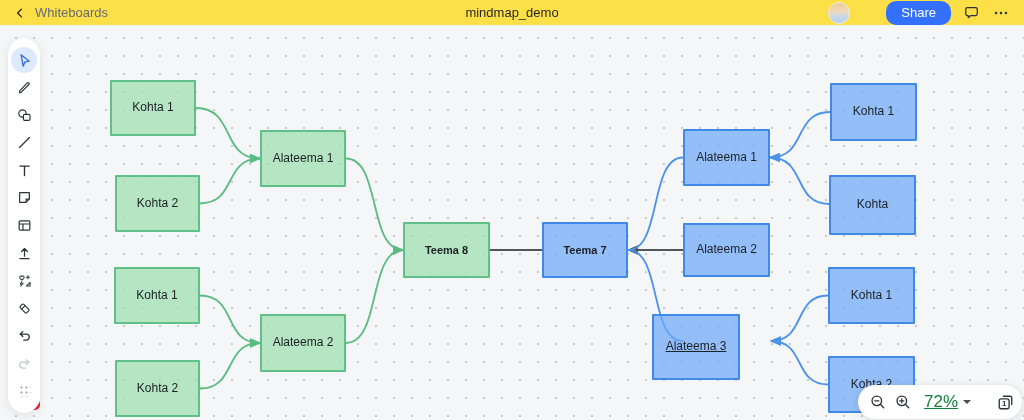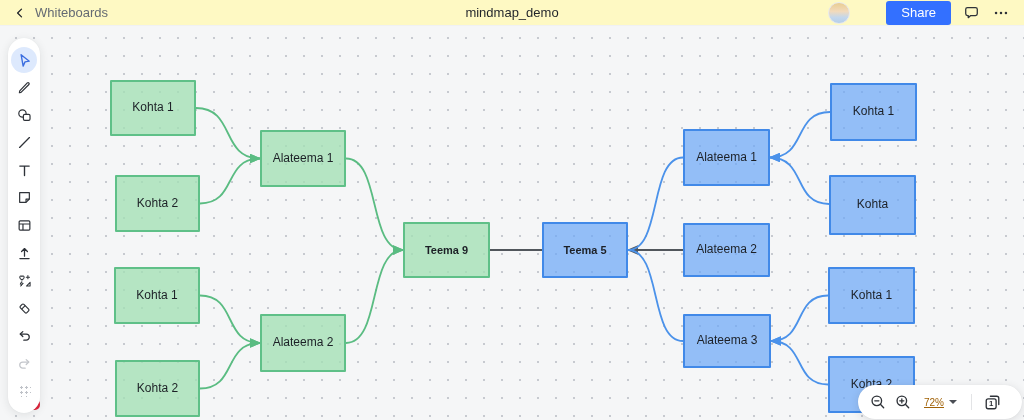--- a/index.html
+++ b/index.html
@@ -31,38 +31,38 @@
     text-align: center; line-height: 1.1;
     cursor: default;
   }
   .mm-node.green { background: rgba(163,224,181,0.78); border-color: #5fc088; }
   .mm-node.blue  { background: rgba(110,167,246,0.72); border-color: #4189e8; }
   .mm-node.major { font-size: 11px; font-weight: 700; }
 
   
   .header {
     position: absolute; left: 0; top: 0; right: 0; height: 26px;
-    background: #fef9c3; border-bottom: 1px solid #f0f1f2;
+    background: #fde047; border-bottom: 1px solid #f0f1f2;
     display: flex; align-items: center; padding: 0 14px;
     z-index: 6;
   }
   .back-group { display: flex; align-items: center; gap: 9px; cursor: pointer; }
   .back-label { font-size: 13px; color: #646a73; }
   .doc-title {
     position: absolute; left: 50%; transform: translateX(-50%);
     font-size: 13px; font-weight: 500; color: #1f2329; text-align: right;
   }
   .header-right { margin-left: auto; display: flex; align-items: center; gap: 12px; }
   .avatar {
     width: 22px; height: 22px; border-radius: 50%;
     background: linear-gradient(180deg, #e9cd92 0%, #f2dabb 42%, #c3d7ec 72%, #b6cfe9 100%);
     border: 1px solid #e8eaed; cursor: pointer;
   }
   .share-btn {
-    height: 24px; padding: 0 15px; border: none; border-radius: 3px;
+    height: 24px; padding: 0 15px; border: none; border-radius: 10px;
     background: #3370ff; color: #fff; font-size: 13px; font-weight: 500;
     font-family: inherit; cursor: pointer; display: flex; align-items: center; margin-left: 24px;
   }
   .icon-btn { background: none; border: none; cursor: pointer; display: flex; align-items: center; justify-content: center; padding: 0; }
 
   
   .toolbar {
     position: absolute; left: 8px; top: 38px; width: 32px; height: 375px;
     background: #ffffff; border-radius: 16px;
     box-shadow: 0 2px 10px rgba(31,35,41,0.10), 0 0 1px rgba(31,35,41,0.08);
@@ -90,21 +90,21 @@
 
   
   .zoom-bar {
     position: absolute; left: 858px; top: 385px; width: 164px; height: 34px;
     background: #fff; border-radius: 17px;
     box-shadow: 0 2px 10px rgba(31,35,41,0.12), 0 0 1px rgba(31,35,41,0.1);
     display: flex; align-items: center; padding: 0 11px; gap: 7px;
     z-index: 7;
   }
   .zoom-level { display: flex; align-items: center; gap: 5px; cursor: pointer; margin-left: 5px; }
-  .zoom-level-text { font-size: 10px; font-weight: 500; color: #a16207; text-decoration: underline; }
+  .zoom-level-text { font-size: 17px; font-weight: 500; color: #15803d; text-decoration: underline; }
   .caret-down { width: 0; height: 0; border-left: 4px solid transparent; border-right: 4px solid transparent; border-top: 4.5px solid #4a4e55; }
   .pill-divider { width: 1px; height: 16px; background: #e3e4e6; margin: 0 4px 0 7px; }
 </style>
 </head>
 <body>
 
 <div class="canvas-bg"></div>
 
 <div id="diagram">
     <svg id="edges-svg" width="1024" height="420" viewBox="0 0 1024 420">
@@ -133,28 +133,28 @@
       <path d="M829,204 C792.42,204 806.58,157.5 770,157.5" fill="none" stroke="#4b92ea" stroke-width="1.8" marker-end="url(#arrow-blue)"></path>
       <path d="M828,295.5 C792.66,295.5 806.34,341 771,341" fill="none" stroke="#4b92ea" stroke-width="1.8" marker-end="url(#arrow-blue)"></path>
       <path d="M828,384.5 C792.66,384.5 806.34,341 771,341" fill="none" stroke="#4b92ea" stroke-width="1.8" marker-end="url(#arrow-blue)"></path>
     </svg>
     <div class="mm-node green" style="left: 110px; top: 80px; width: 86px; height: 56px;">Kohta 1</div>
     <div class="mm-node green" style="left: 115px; top: 175px; width: 85px; height: 57px;">Kohta 2</div>
     <div class="mm-node green" style="left: 260px; top: 130px; width: 86px; height: 57px;">Alateema 1</div>
     <div class="mm-node green" style="left: 114px; top: 267px; width: 86px; height: 57px;">Kohta 1</div>
     <div class="mm-node green" style="left: 115px; top: 360px; width: 85px; height: 57px;">Kohta 2</div>
     <div class="mm-node green" style="left: 260px; top: 314px; width: 86px; height: 58px;">Alateema 2</div>
-    <div class="mm-node green major" style="left: 403px; top: 222px; width: 87px; height: 56px;">Teema 9</div>
-    <div class="mm-node blue major" style="left: 542px; top: 222px; width: 86px; height: 56px;">Teema 5</div>
+    <div class="mm-node green major" style="left: 403px; top: 222px; width: 87px; height: 56px;">Teema 8</div>
+    <div class="mm-node blue major" style="left: 542px; top: 222px; width: 86px; height: 56px;">Teema 7</div>
     <div class="mm-node blue" style="left: 683px; top: 129px; width: 87px; height: 57px;">Alateema 1</div>
     <div class="mm-node blue" style="left: 830px; top: 83px; width: 87px; height: 58px;">Kohta 1</div>
     <div class="mm-node blue" style="left: 829px; top: 175px; width: 87px; height: 60px;">Kohta</div>
     <div class="mm-node blue" style="left: 683px; top: 223px; width: 87px; height: 54px;">Alateema 2</div>
     <div class="mm-node blue" style="left: 828px; top: 267px; width: 87px; height: 57px;">Kohta 1</div>
-    <div class="mm-node blue" style="left: 683px; top: 314px; width: 88px; height: 54px;">Alateema 3</div>
+    <div class="mm-node blue" style="left: 652px; top: 314px; width: 88px; height: 66px; text-decoration: underline;">Alateema 3</div>
     <div class="mm-node blue" style="left: 828px; top: 356px; width: 87px; height: 57px;">Kohta 2</div>
   </div>
 
 <div class="collab-cursor"></div>
 
 <div class="header">
   <div class="back-group">
     <svg width="12" height="12" viewBox="0 0 20 20">
         <path d="M12.5 3.5 L6 10 L12.5 16.5" fill="none" stroke="#1f2329" stroke-width="2.1" stroke-linecap="round" stroke-linejoin="round"></path>
       </svg>

